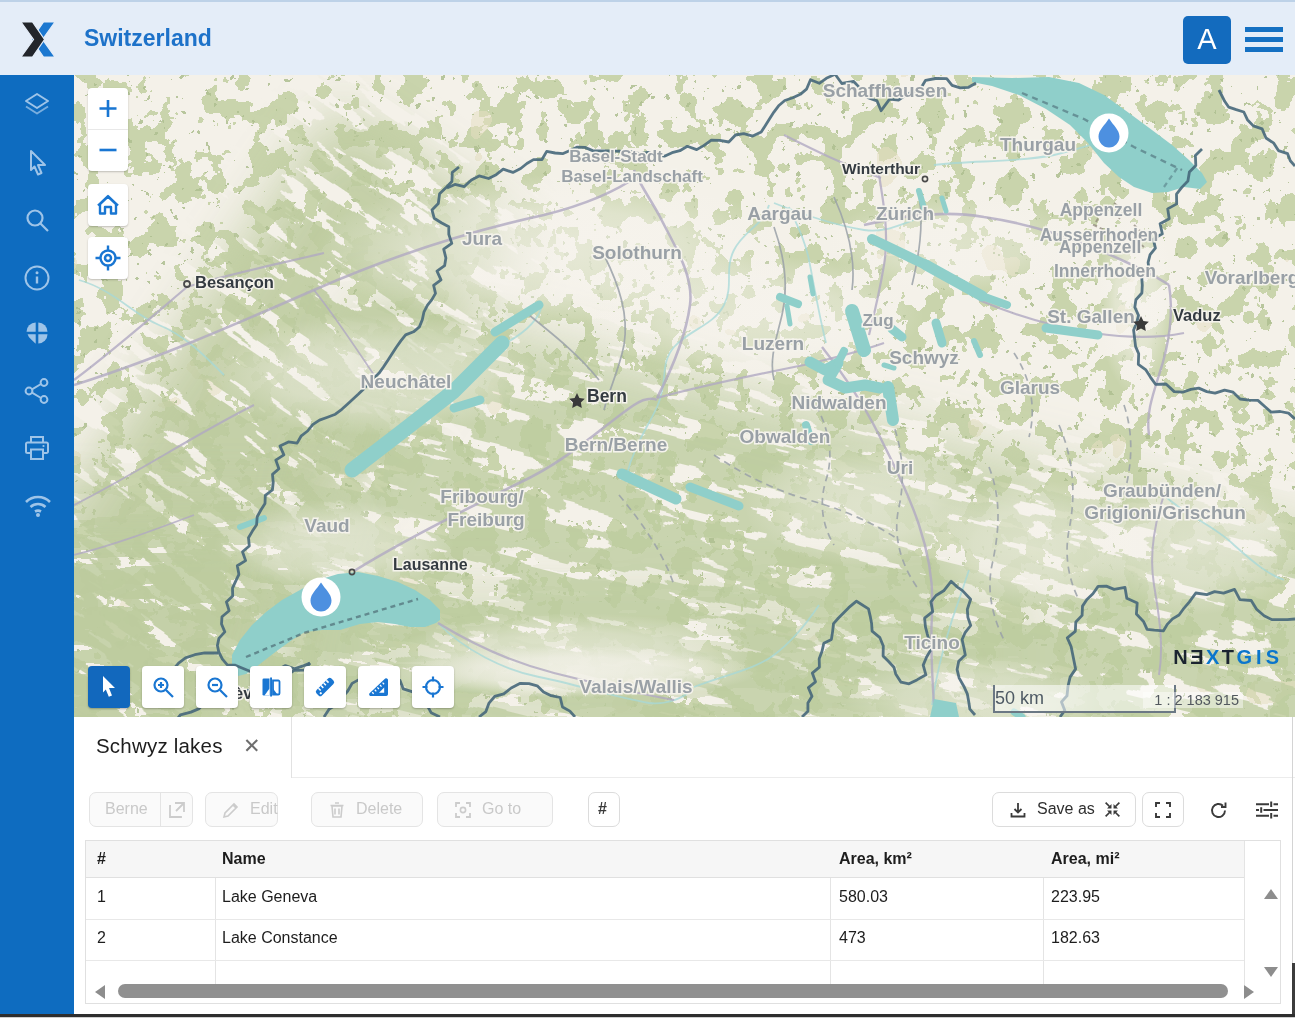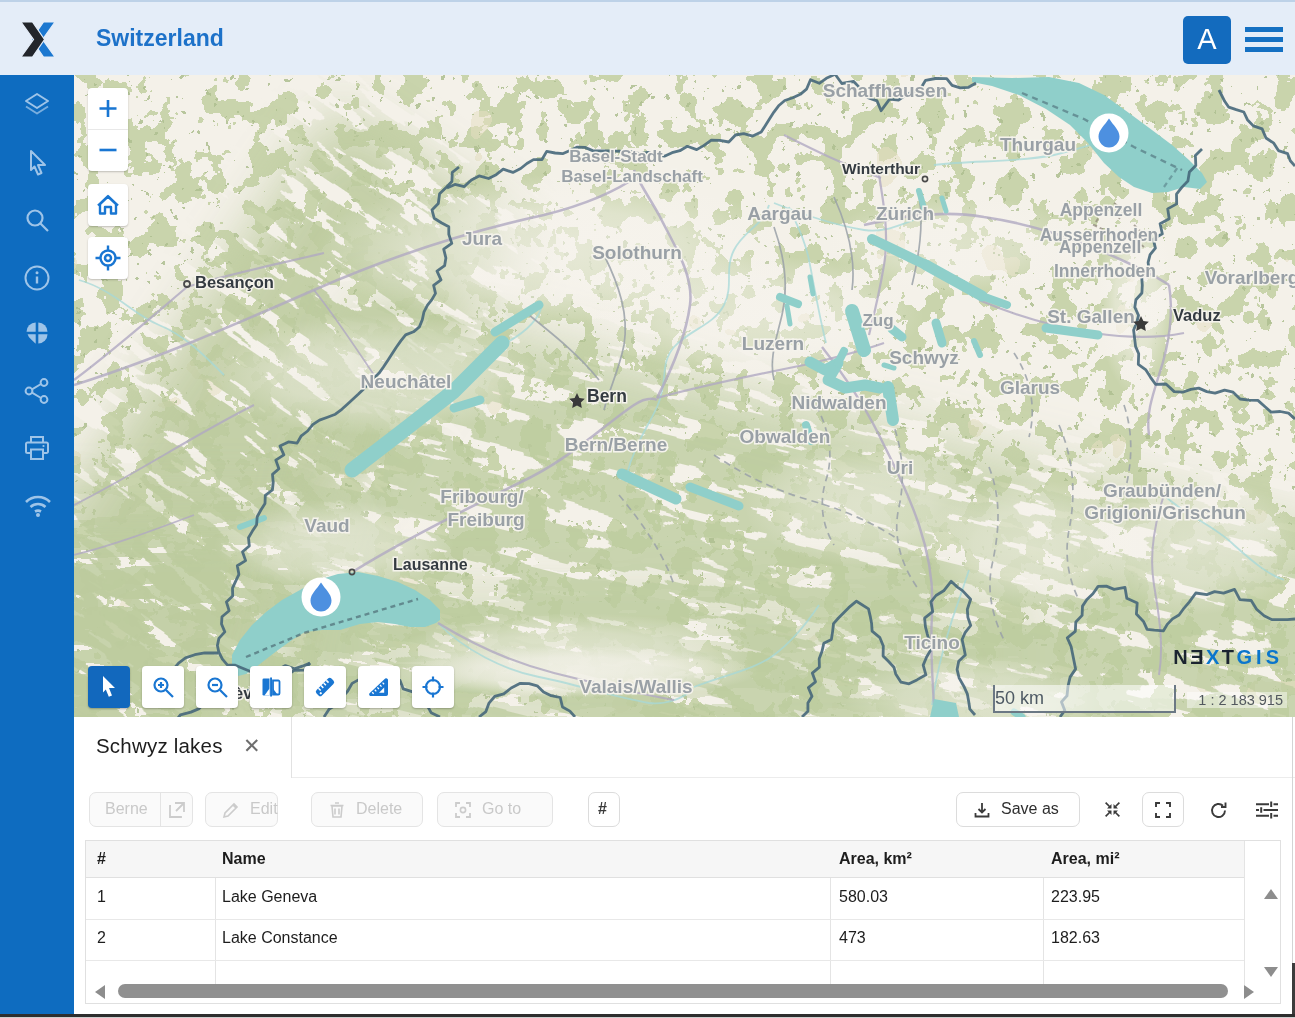--- a/index.html
+++ b/index.html
@@ -2,38 +2,38 @@
 <html><head>
 <meta charset="utf-8">
 <style>
   * { margin:0; padding:0; box-sizing:border-box; }
   html,body { width:1295px; height:1018px; overflow:hidden; font-family:"Liberation Sans", sans-serif; background:#fff; }
   #app { position:relative; width:1295px; height:1018px; }
 
   
   #hdr { position:absolute; left:0; top:0; width:1295px; height:75px; background:#e4edf8; border-top:2px solid #bdd2e8; }
   #logo { position:absolute; left:21px; top:20px; }
-  #title { position:absolute; left:84px; top:23px; font-size:23px; font-weight:bold; color:#1d72c9;margin-left:12px; }
+  #title { position:absolute; left:84px; top:23px; font-size:23px; font-weight:bold; color:#1d72c9; }
   #abtn { position:absolute; left:1183px; top:14px; width:48px; height:48px; background:#136bbe; border-radius:5px; color:#fff; font-size:29px; text-align:center; line-height:47px; }
   .hbar { position:absolute; left:1245px; width:38px; height:5px; background:#1470c2; }
 
   
   #side { position:absolute; left:0; top:75px; width:74px; height:939px; background:#0e6cc0; }
   #side svg { position:absolute; left:23px; }
 
   
   #map { position:absolute; left:74px; top:75px; width:1221px; height:642px; overflow:hidden; background:#bef264; }
   .mbtn { position:absolute; background:#fff; border-radius:4px; box-shadow:0 1px 2px rgba(0,0,0,.22); }
   .tbtn { position:absolute; width:42px; height:42px; background:#fff; border-radius:4px; box-shadow:0 1px 2px rgba(0,0,0,.25); top:591px; }
   .tbtn svg { position:absolute; left:9px; top:9px; }
   #ngis { position:absolute; right:12px; top:571px; font-size:20px; font-weight:bold; letter-spacing:2.5px; color:#1b2430; white-space:nowrap; }
   #ngis .b { color:#0b76cc; }
   #ngis .g { color:#0b76cc; letter-spacing:4px; }
   #scalebar { position:absolute; left:919px; top:610px; width:183px; height:28px; background:rgba(255,255,255,.55); border:2px solid #6b7884; border-top:none; text-align:left; font-size:18px; color:#4e5a64; line-height:26px; }
-  #ratio { position:absolute; left:1113px; top:617px; width:100px; font-size:14.5px; color:#52585e; background:rgba(255,255,255,.45); text-align:right; padding-right:4px; }
+  #ratio { position:absolute; left:1069px; top:617px; width:100px; font-size:14.5px; color:#52585e; background:rgba(255,255,255,.45); text-align:right; padding-right:4px; }
 
   
   #panel { position:absolute; left:74px; top:717px; width:1221px; height:297px; background:#fff; }
   #tabrow { position:absolute; left:0; top:0; width:1221px; height:61px; background:#fff; border-bottom:1px solid #ececec; }
   #tab { position:absolute; left:0; top:0; width:218px; height:61px; border-right:1px solid #e2e2e2; background:#fff; }
   #tab span.t { position:absolute; left:22px; top:17px; font-size:20.5px; color:#1d1d1d; letter-spacing:0.2px; }
   #tab span.x { position:absolute; left:169px; top:17px; font-size:21px; color:#6e6e6e; }
 
   .dbtn { position:absolute; top:75px; height:35px; border:1px solid #e4e4e4; border-radius:7px; color:#c9c9c9; font-size:16px; background:#fafafa; }
   .ebtn { position:absolute; top:75px; height:35px; border:1px solid #dcdcdc; border-radius:7px; color:#333; font-size:16px; background:#fff; }
@@ -463,21 +463,21 @@
           <circle cx="9" cy="9" r="2.6" fill="none" stroke="#cccccc" stroke-width="1.6"></circle>
         </svg>
       <span style="left:44px;">Go to</span>
     </div>
 
     <div class="ebtn" style="left:514px;width:32px;">
       <span style="left:9px;font-weight:bold;color:#3a3a3a;">#</span>
     </div>
 
 
-    <div class="ebtn" style="left:882px;width:124px;">
+    <div class="ebtn" style="left:918px;width:144px;">
       <svg style="position:absolute;left:16px;top:8px;" width="18" height="18" viewBox="0 0 18 18">
           <path d="M9 2 v9 M5.5 8 L9 11.5 L12.5 8 M2.5 12 v3.5 h13 V12" fill="none" stroke="#3a3a3a" stroke-width="1.8"></path>
         </svg>
       <span style="left:44px;color:#2f2f2f;">Save as</span>
     </div>
 
     <svg style="position:absolute;left:1029px;top:84px;" width="19" height="17" viewBox="0 0 20 20">
         <g fill="#3a3a3a">
           <path d="M8.8,8.8 L8.8,3.6 L6.9,5.5 L2.6,1.2 L1.2,2.6 L5.5,6.9 L3.6,8.8 Z"></path>
           <path d="M11.2,8.8 L16.4,8.8 L14.5,6.9 L18.8,2.6 L17.4,1.2 L13.1,5.5 L11.2,3.6 Z"></path>

